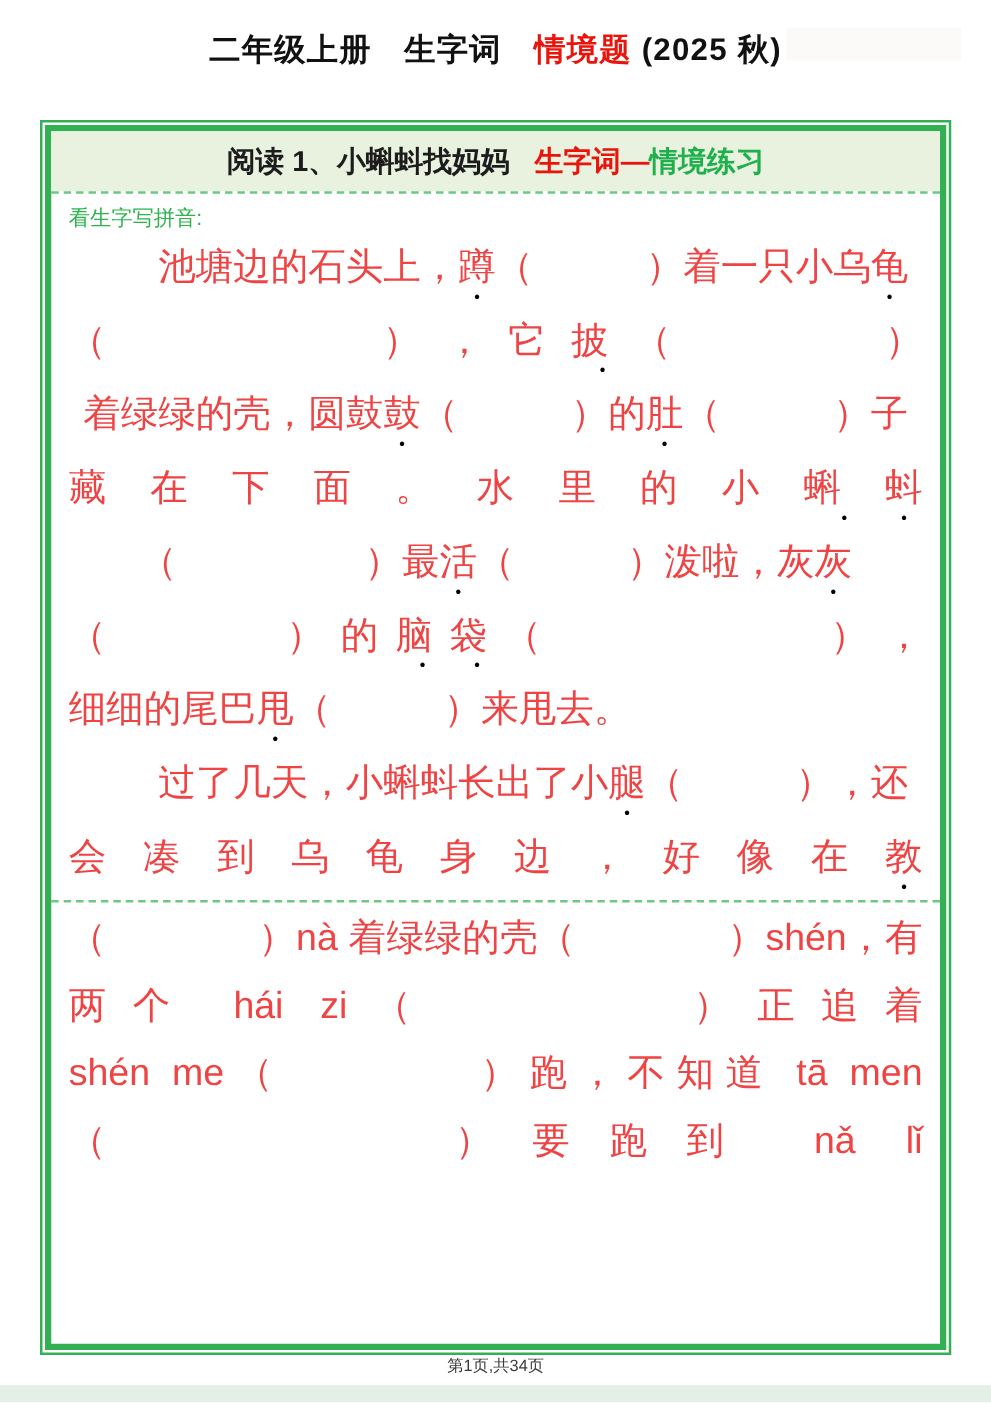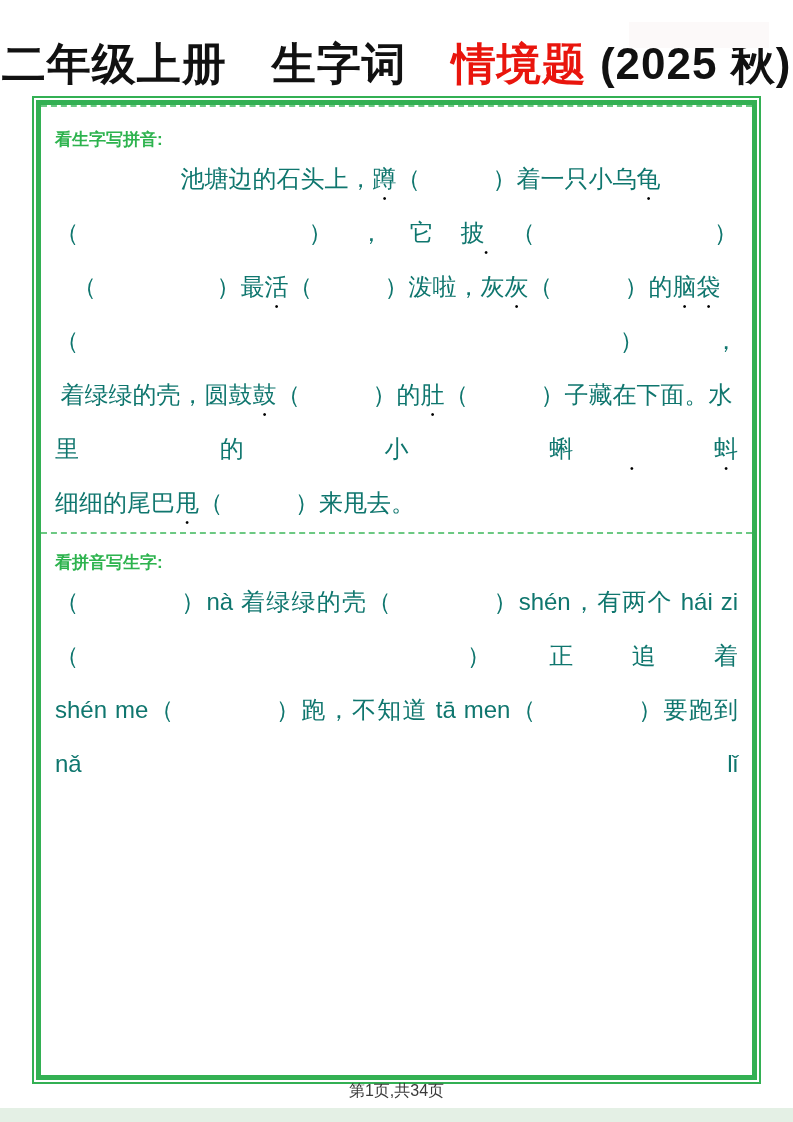--- a/index.html
+++ b/index.html
@@ -1,78 +1,83 @@
 <!DOCTYPE html>
 <html><head>
 <meta charset="utf-8">
 <style>
   html,body{margin:0;padding:0;}
   body{
     width:793px;height:1122px;position:relative;background:#ffffff;
     font-family:"Liberation Sans","DejaVu Sans",sans-serif;overflow:hidden;
   }
   .page-title{
-    text-align:center;margin:0;padding-top:40px;font-size:44px;font-weight:bold;
+    text-align:center;margin:0;padding-top:27px;font-size:25px;font-weight:bold;
     color:#111;letter-spacing:1px;line-height:1.1;
   }
   .title-red{color:#e9150d;}
   .watermark{position:absolute;right:24px;top:22px;width:140px;height:26px;background:#fcf9f9;}
   .box{
     position:absolute;left:36px;right:36px;top:100px;height:980px;
     border:5px solid #33b053;outline:2px solid #33b053;outline-offset:2px;
     background:#fff;box-sizing:border-box;
   }
   .box-header{
     background:#e9f1df;height:48px;display:flex;align-items:center;justify-content:center;
     font-size:23px;font-weight:600;color:#1c1c1c;
   }
   .hdr-red{color:#e9150d;margin-left:20px;font-weight:700;}
   .hdr-green{color:#1db04b;font-weight:700;}
   .hdr-dash{border-top:2px dashed #6cc983;}
   .box-body{padding:4px 14px 0;}
-  .sec-label{font-size:17px;color:#2db34e;margin:17px 0 0;line-height:24px;font-weight:bold;}
+  .sec-label{font-size:17px;color:#2db34e;margin:4px 0 0;line-height:24px;}
   .line{
-    font-size:24px;line-height:54px;color:#0f766e;
+    font-size:30px;line-height:54px;color:#ef4444;
     text-align:justify;text-align-last:justify;
   }
   .line.plast{text-align:left;text-align-last:left;}
   .line.pfirst{text-indent:2em;}
   .section.serif .line{font-family:"Liberation Serif","DejaVu Serif",serif;text-align:center;}
   .section.sans .line{font-family:"Liberation Sans","DejaVu Sans",sans-serif;}
   .dot{
     -webkit-text-emphasis:filled dot #000;-webkit-text-emphasis-position:under left;
     text-emphasis:filled dot #000;text-emphasis-position:under left;
   }
   .sec-divider{border-top:2px dashed #6cc983;margin:2px -14px 2px;}
   .footer{
     position:absolute;bottom:20px;left:0;width:100%;text-align:center;
-    font-size:16px;color:#3a3a3a;
+    font-size:13px;color:#3a3a3a;
   }
   .bottom-strip{position:absolute;bottom:0;left:0;right:0;height:14px;background:#e4f0e5;}
 </style>
 </head>
 <body>
 
 <div class="page-title"><span>二年级上册　生字词　</span><span class="title-red">情境题</span><span> (2025 秋)</span></div>
 
 <div class="watermark"></div>
 
 <div class="box">
+  <div class="box-header">
+    <span>阅读 1、小蝌蚪找妈妈</span>
+      <span class="hdr-red">生字词—</span>
+      <span class="hdr-green">情境练习</span>
+  </div>
   <div class="hdr-dash"></div>
   <div class="box-body">
       <div class="section serif">
         <div class="sec-label">看生字写拼音:</div>
         <div class="line pfirst"><span>池塘边的石头上，</span><span class="dot">蹲</span><span>（　　　）</span><span>着一只小乌</span><span class="dot">龟</span><span>（　　　　）</span><span>，它</span><span class="dot">披</span><span>（　　　）</span></div>
+        <div class="line"><span>着绿绿的壳，圆鼓</span><span class="dot">鼓</span><span>（　　　）</span><span>的</span><span class="dot">肚</span><span>（　　　）</span><span>子藏在下面。水里的小</span><span class="dot">蝌蚪</span></div>
         <div class="line"><span>（　　　　　）</span><span>最</span><span class="dot">活</span><span>（　　　）</span><span>泼啦，灰</span><span class="dot">灰</span><span>（　　　）</span><span>的</span><span class="dot">脑袋</span><span>（　　　　　）</span><span>，</span></div>
-        <div class="line"><span>着绿绿的壳，圆鼓</span><span class="dot">鼓</span><span>（　　　）</span><span>的</span><span class="dot">肚</span><span>（　　　）</span><span>子藏在下面。水里的小</span><span class="dot">蝌蚪</span></div>
         <div class="line plast"><span>细细的尾巴</span><span class="dot">甩</span><span>（　　　）</span><span>来甩去。</span></div>
+        <div class="line pfirst"><span>过了几天，小蝌蚪长出了小</span><span class="dot">腿</span><span>（　　　）</span><span>，还会凑到乌龟身边，好像在</span><span class="dot">教</span></div>
       </div>
       <div class="sec-divider"></div>
       <div class="section sans">
-        <div class="sec-label">看拼音写生字:</div>
         <div class="line"><span>（　　　　）</span><span>nà 着绿绿的壳</span><span>（　　　　）</span><span>shén，有两个 hái zi</span><span>（　　　　）</span><span>正追着</span></div>
         <div class="line"><span>shén me</span><span>（　　　　）</span><span>跑，不知道 tā men</span><span>（　　　　）</span><span>要跑到 nǎ lǐ</span></div>
       </div>
     </div>
 </div>
 
 <div class="footer">第1页,共34页</div>
 <div class="bottom-strip"></div>
 
 </body></html>

